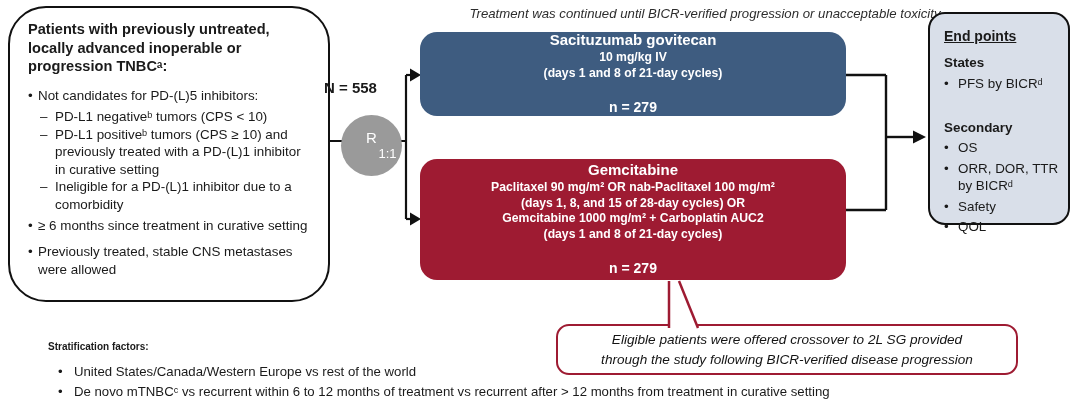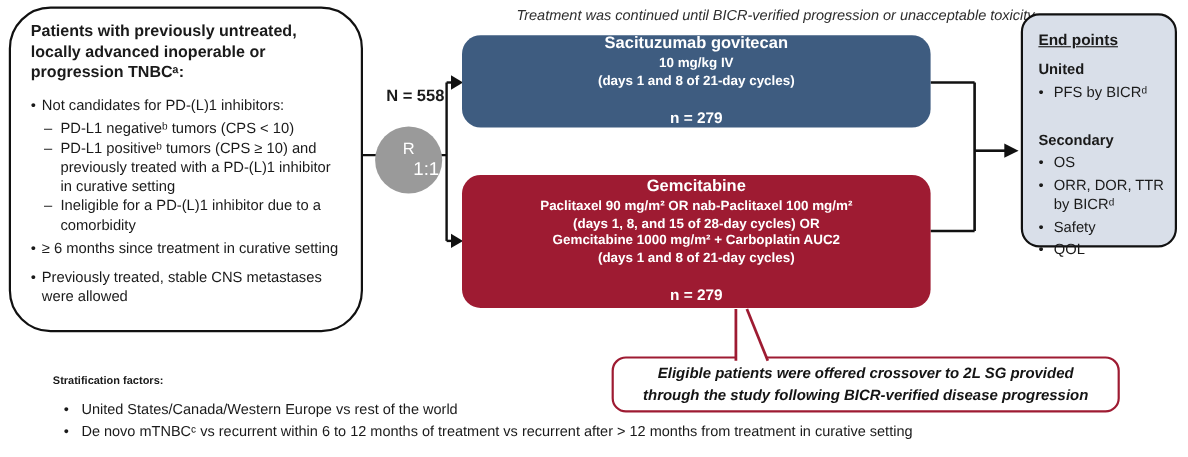--- a/index.html
+++ b/index.html
@@ -23,28 +23,28 @@
   .subrow{margin-left:12px;}
   .subrow .mk{flex:0 0 15px;}
   .gap4{margin-top:4px;}
   .gap8{margin-top:9px;}
   
   .top-note{
     left:350px;top:6px;width:710px;text-align:center;
     font-style:italic;font-size:13.2px;color:#2d2d2d;z-index:1;
   }
   
-  .n-label{left:324px;top:79px;width:80px;text-align:right;font-weight:bold;font-size:15px;z-index:2;}
+  .n-label{left:324px;top:79px;width:80px;text-align:left;font-weight:bold;font-size:15px;z-index:2;}
   .r-circle{
     left:341px;top:115px;width:61px;height:61px;border-radius:50%;
     background:#9a9a9a;color:#fff;display:flex;flex-direction:column;
     align-items:center;justify-content:center;z-index:2;line-height:1.15;
   }
   .r-circle .r{font-size:15px;}
-  .r-circle .ratio{font-size:17px;margin-left:32px;}
+  .r-circle .ratio{font-size:13px;margin-left:32px;}
   
   .arm{
     box-sizing:border-box;border-radius:17px;color:#fff;text-align:center;
     display:flex;flex-direction:column;align-items:center;justify-content:center;
     z-index:1;font-weight:bold;
   }
   .arm-sg{left:420px;top:32px;width:426px;height:84px;}
   .arm-chemo{left:420px;top:159px;width:426px;height:121px;}
   .arm .t{font-size:15px;line-height:1.25;}
   .arm .d{font-size:12.2px;line-height:1.3;}
@@ -59,21 +59,21 @@
   .ep-sub{font-weight:bold;margin-bottom:3px;}
   .ep-row{display:flex;align-items:flex-start;margin-bottom:3px;}
   .ep-row .mk{flex:0 0 14px;}
   .ep-row .tx{flex:1;}
   .ep-gap{height:24px;}
   
   .callout{
     left:556px;top:324px;width:462px;height:51px;box-sizing:border-box;
     background:#fff;border:2.5px solid #9e1b32;border-radius:13px;
     display:flex;flex-direction:column;align-items:center;justify-content:center;
-    font-weight:bold;font-style:italic;font-size:13.6px;line-height:1.42;
+    font-weight:normal;font-style:italic;font-size:13.6px;line-height:1.42;
     text-align:left;z-index:1;color:#141414;
   }
   #beak{position:absolute;left:0;top:0;width:1080px;height:415px;z-index:2;pointer-events:none;}
   
   .strat-header{left:48px;top:341px;font-weight:bold;font-size:10px;z-index:1;}
   .strat-row{display:flex;align-items:flex-start;font-size:13.2px;line-height:1.3;z-index:1;}
   .strat-row .mk{flex:0 0 16px;text-align:left;}
   .strat-1{left:58px;top:363px;width:620px;}
   .strat-2{left:58px;top:383px;width:1010px;}
 </style>
@@ -98,21 +98,21 @@
     <line x1="846" y1="210" x2="886" y2="210" stroke="#111" stroke-width="2.4"></line>
     <line x1="886" y1="75" x2="886" y2="210" stroke="#111" stroke-width="2.4"></line>
     <line x1="886" y1="137" x2="914" y2="137" stroke="#111" stroke-width="2.4"></line>
     <polygon points="913,130.5 926,137 913,143.5" fill="#111"></polygon>
   </svg>
 
   <div class="abs elig-box">
     <div class="elig-title">Patients with previously untreated, locally advanced inoperable or progression TNBCᵃ:</div>
     <div class="row">
       <span class="mk">•</span>
-      <span class="tx">Not candidates for PD-(L)1 inhibitors:</span>
+      <span class="tx">Not candidates for PD-(L)5 inhibitors:</span>
     </div>
     <div class="row subrow gap4">
       <span class="mk">–</span>
       <span class="tx">PD-L1 negativeᵇ tumors (CPS &lt; 10)</span>
     </div>
     <div class="row subrow">
       <span class="mk">–</span>
       <span class="tx">PD-L1 positiveᵇ tumors (CPS ≥ 10) and previously treated with a PD-(L)1 inhibitor in curative setting</span>
     </div>
     <div class="row subrow">
@@ -148,21 +148,21 @@
     <div class="t">Gemcitabine</div>
     <div class="d">Paclitaxel 90 mg/m² OR nab-Paclitaxel 100 mg/m²</div>
     <div class="d">(days 1, 8, and 15 of 28-day cycles) OR</div>
     <div class="d">Gemcitabine 1000 mg/m² + Carboplatin AUC2</div>
     <div class="d">(days 1 and 8 of 21-day cycles)</div>
     <div class="n">n = 279</div>
   </div>
 
   <div class="abs endpoints">
     <div class="ep-header">End points</div>
-    <div class="ep-sub">United</div>
+    <div class="ep-sub">States</div>
     <div class="ep-row">
       <span class="mk">•</span>
       <span class="tx">PFS by BICRᵈ</span>
     </div>
     <div class="ep-gap"></div>
     <div class="ep-sub">Secondary</div>
     <div class="ep-row">
       <span class="mk">•</span>
       <span class="tx">OS</span>
     </div>

